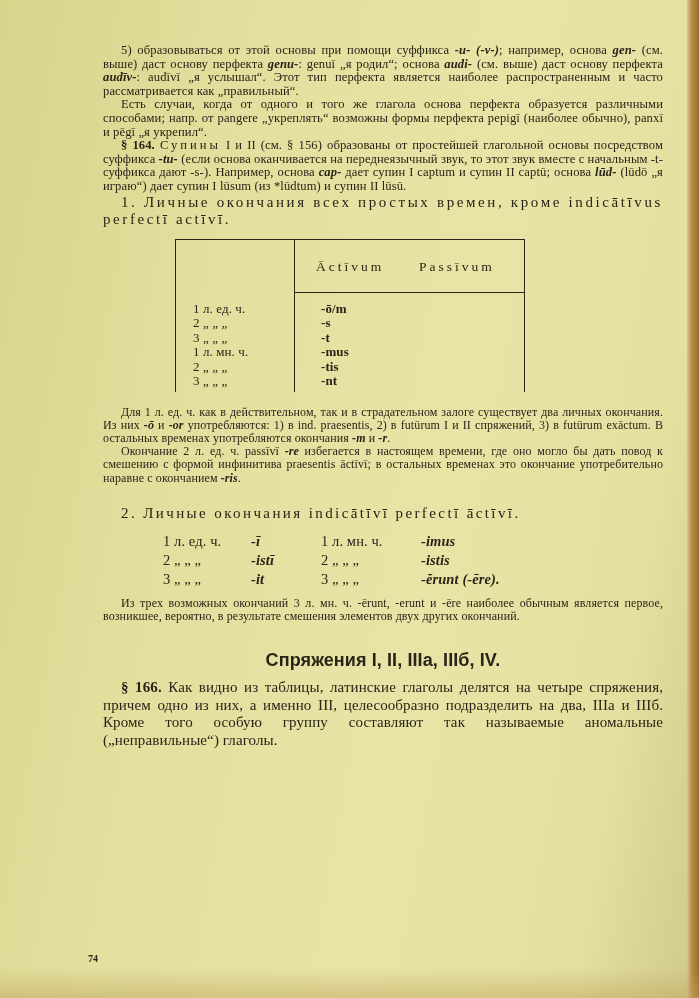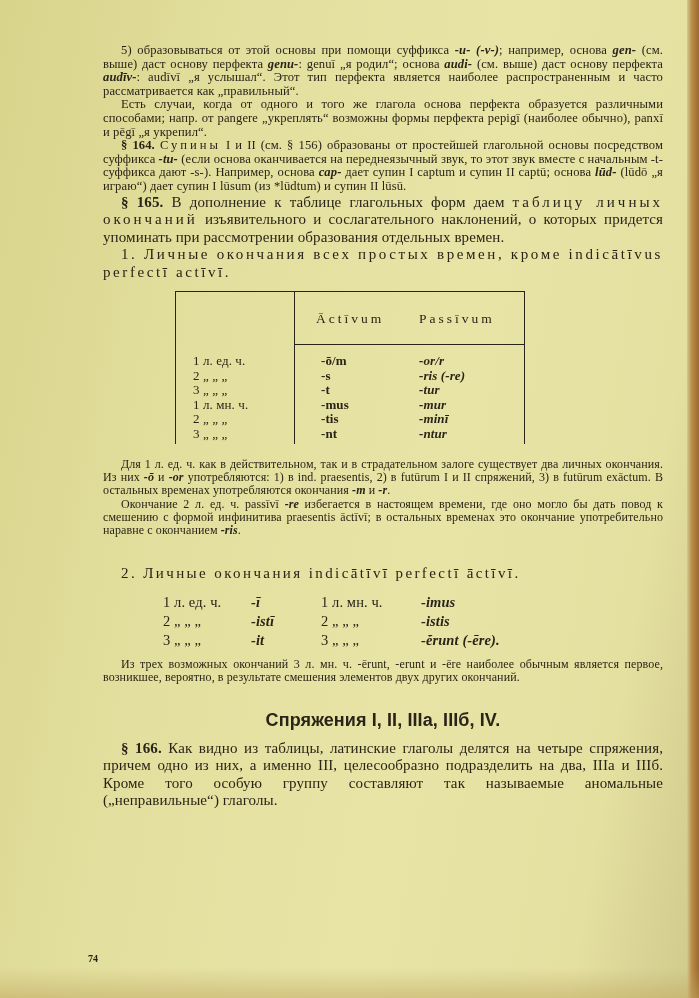--- a/index.html
+++ b/index.html
@@ -65,21 +65,20 @@
 
 <div class="page">
 
   <p class="ind"><span>5) образовываться от этой основы при помощи суффикса </span><span class="bi">-u- (-v-)</span><span>; например, основа </span><span class="bi">gen-</span><span> (см. выше) даст основу перфекта </span><span class="bi">genu-</span><span>: genuī „я родил“; основа </span><span class="bi">audi-</span><span> (см. выше) даст основу перфекта </span><span class="bi">audīv-</span><span>: audīvī „я услышал“. Этот тип перфекта является наиболее распространенным и часто рассматривается как „правильный“.</span></p>
 
   <p class="ind">Есть случаи, когда от одного и того же глагола основа перфекта образуется различными способами; напр. от pangere „укреплять“ возможны формы перфекта pepigī (наиболее обычно), panxī и pēgī „я укрепил“.</p>
 
   <p class="ind"><span class="b">§ 164.</span> <span class="sp">Супины</span><span> I и II (см. § 156) образованы от простейшей глагольной основы посредством суффикса </span><span class="bi">-tu-</span><span> (если основа оканчивается на переднеязычный звук, то этот звук вместе с начальным -t- суффикса дают -s-). Например, основа </span><span class="bi">cap-</span><span> дает супин I captum и супин II captū; основа </span><span class="bi">lūd-</span><span> (lūdō „я играю“) дает супин I lūsum (из *lūdtum) и супин II lūsū.</span></p>
 
 
-  <p class="ind big"><span class="b">§ 165.</span><span> В дополнение к таблице глагольных форм даем </span><span class="sp">таблицу личных окончаний</span><span> изъявительного и сослагательного наклонений, о которых придется упоминать при рассмотрении образования отдельных времен.</span></p>
 
   <p class="ind big" style="letter-spacing:2.6px;">1. Личные окончания всех простых времен, кроме indicātīvus perfectī actīvī.</p>
 
   <div class="tbl">
     <div class="vdiv"></div>
     <div class="hline"></div>
     <div class="hdr" style="left:140px;">Āctīvum</div>
     <div class="hdr" style="left:243px;">Passīvum</div>
     <div class="col lab">
       <div>1 л. ед. ч.</div>
@@ -90,37 +89,29 @@
       <div>3  „   „   „</div>
     </div>
     <div class="col act">
       <div>-ō/m</div>
       <div>-s</div>
       <div>-t</div>
       <div>-mus</div>
       <div>-tis</div>
       <div>-nt</div>
     </div>
-    <div class="col pas">
-      <div>-or/r</div>
-      <div>-ris (-re)</div>
-      <div>-tur</div>
-      <div>-mur</div>
-      <div>-minī</div>
-      <div>-ntur</div>
-    </div>
   </div>
 
   <div style="height:14px;"></div>
 
   <p class="ind small"><span>Для 1 л. ед. ч. как в действительном, так и в страдательном залоге существует два личных окончания. Из них </span><span class="bi">-ō</span><span> и </span><span class="bi">-or</span><span> употребляются: 1) в ind. praesentis, 2) в futūrum I и II спряжений, 3) в futūrum exāctum. В остальных временах употребляются окончания </span><span class="bi">-m</span><span> и </span><span class="bi">-r</span><span>.</span></p>
 
   <p class="ind small"><span>Окончание 2 л. ед. ч. passīvī </span><span class="bi">-re</span><span> избегается в настоящем времени, где оно могло бы дать повод к смешению с формой инфинитива praesentis āctīvī; в остальных временах это окончание употребительно наравне с окончанием </span><span class="bi">-ris</span><span>.</span></p>
 
-  <p class="ind big" style="margin-top:28px; letter-spacing:2.4px;">2. Личные окончания indicātīvī perfectī āctīvī.</p>
+  <p class="ind big" style="margin-top:20px; letter-spacing:2.4px;">2. Личные окончания indicātīvī perfectī āctīvī.</p>
 
   <div class="perf">
     <div class="perf-row">
       <span class="c1">1 л. ед. ч.</span>
       <span class="c2">-ī</span>
       <span class="c3">1 л. мн. ч.</span>
       <span class="c4">-imus</span>
     </div>
     <div class="perf-row">
       <span class="c1">2  „  „  „</span>

